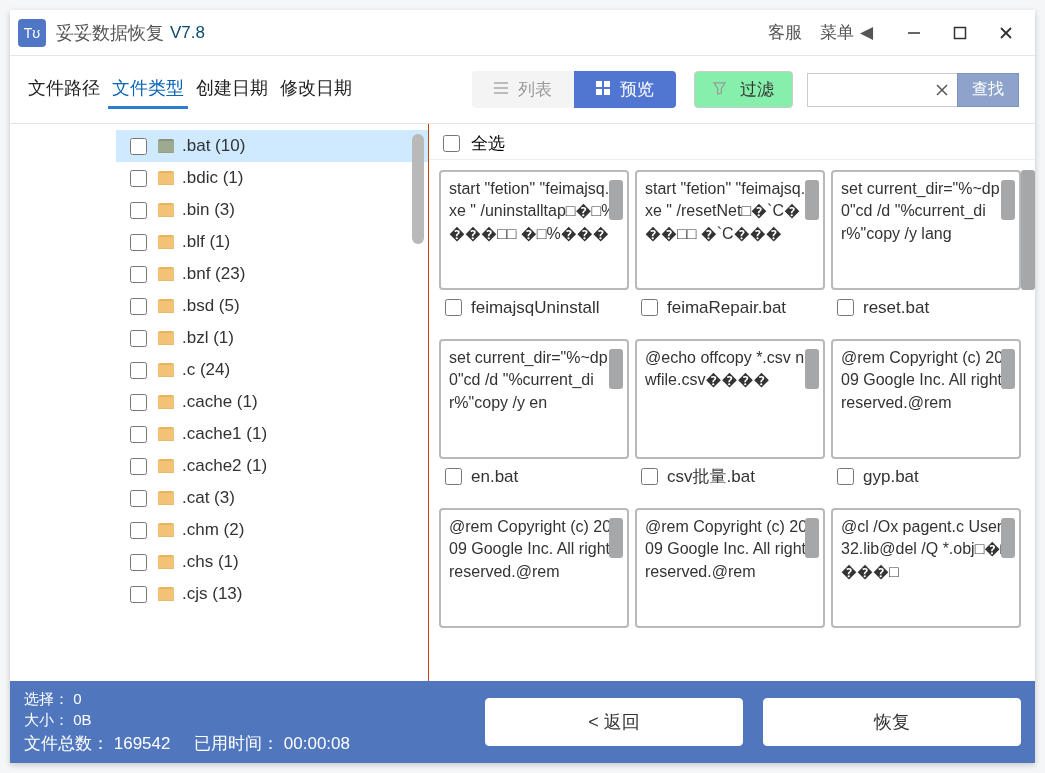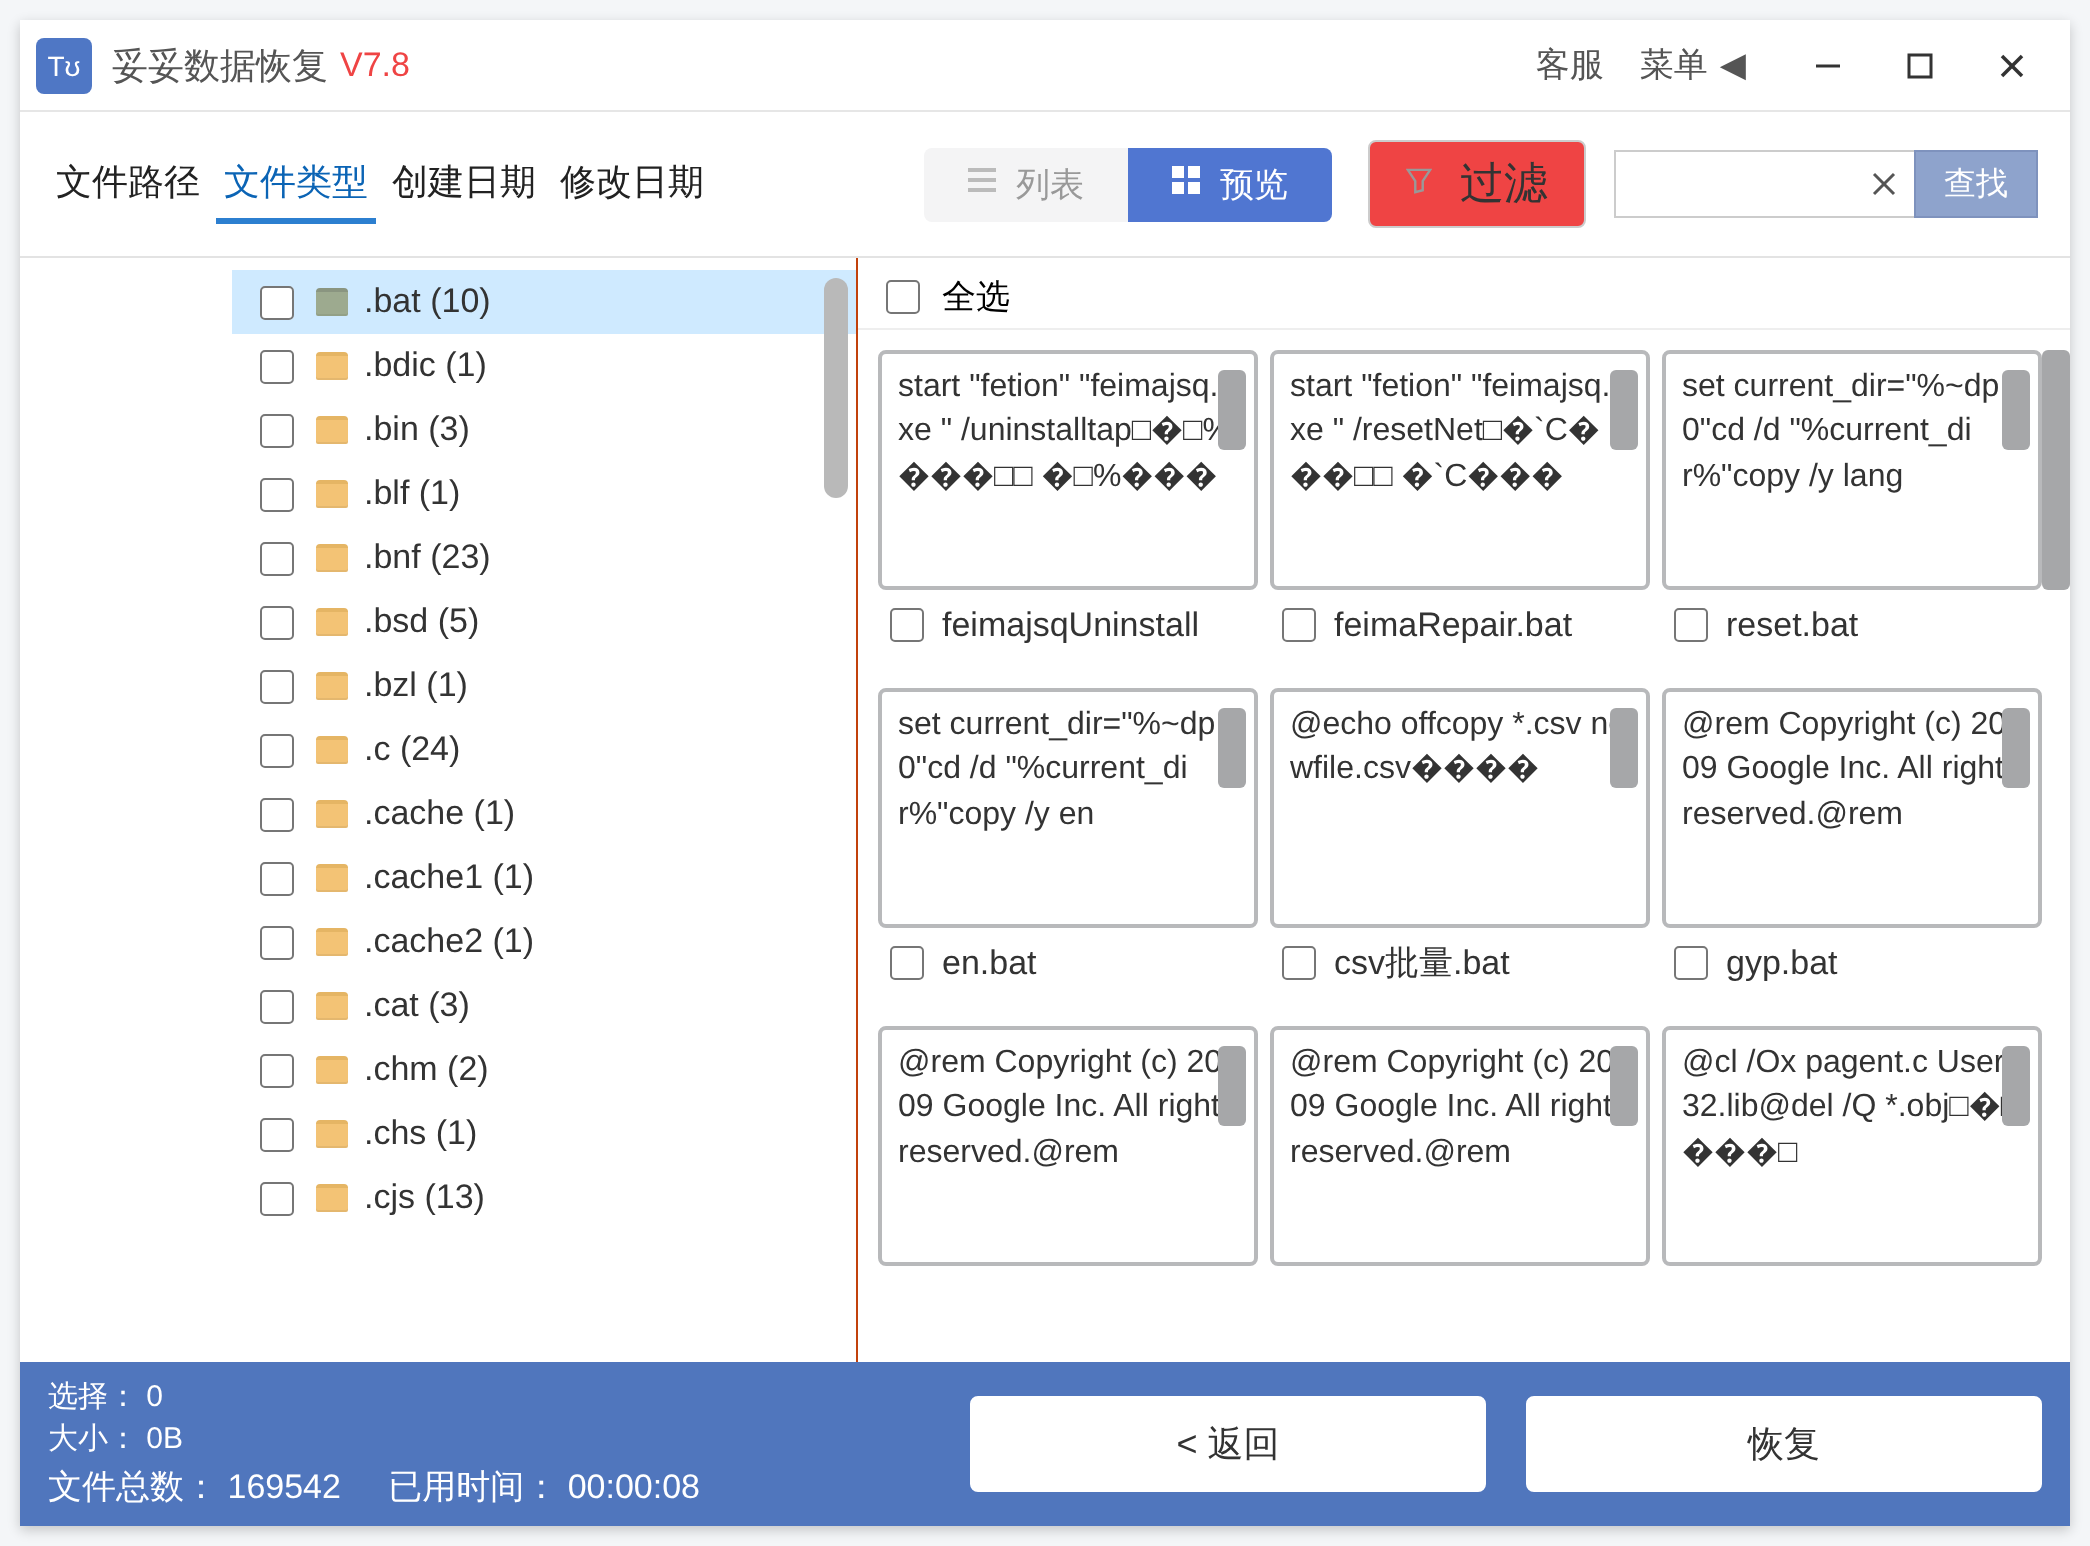--- a/index.html
+++ b/index.html
@@ -40,21 +40,21 @@
     color: #fff;
     font-size: 14px;
     margin-right: 10px;
     font-weight: 500;
   }
   .app-title {
     font-size: 18px;
     color: #555;
   }
   .app-version {
-    color: #ef4444;
+    color: #0c4a6e;
     font-size: 17px;
     margin-left: 6px;
   }
   .titlebar-spacer { flex: 1; }
   .titlebar-link { font-size: 17px; color: #555; margin-right: 18px; cursor: pointer; }
   .titlebar-menu { display:inline-flex; align-items:center; gap:6px;}
   .win-btn {
     width: 46px;
     height: 40px;
     display: flex;
@@ -96,24 +96,24 @@
     font-size: 17px;
     cursor: pointer;
   }
   .vt-btn.primary { background: #5076d1; color: #fff; }
   .vt-btn.secondary { background: #f4f4f5; color: #999; }
   .filter-btn {
     display: flex;
     align-items: center;
     gap: 14px;
     padding: 6px 18px;
-    background: #ef4444;
+    background: #86efac;
     border: 1px solid #ccc;
     border-radius: 4px;
-    font-size: 22px;
+    font-size: 17px;
     cursor: pointer;
     color: #333;
     margin-left: 12px;
   }
   .filter-btn .f-icon { color:#999; font-size:15px; }
   .search-wrap {
     display: flex;
     align-items: center;
     margin-left: 8px;
   }

